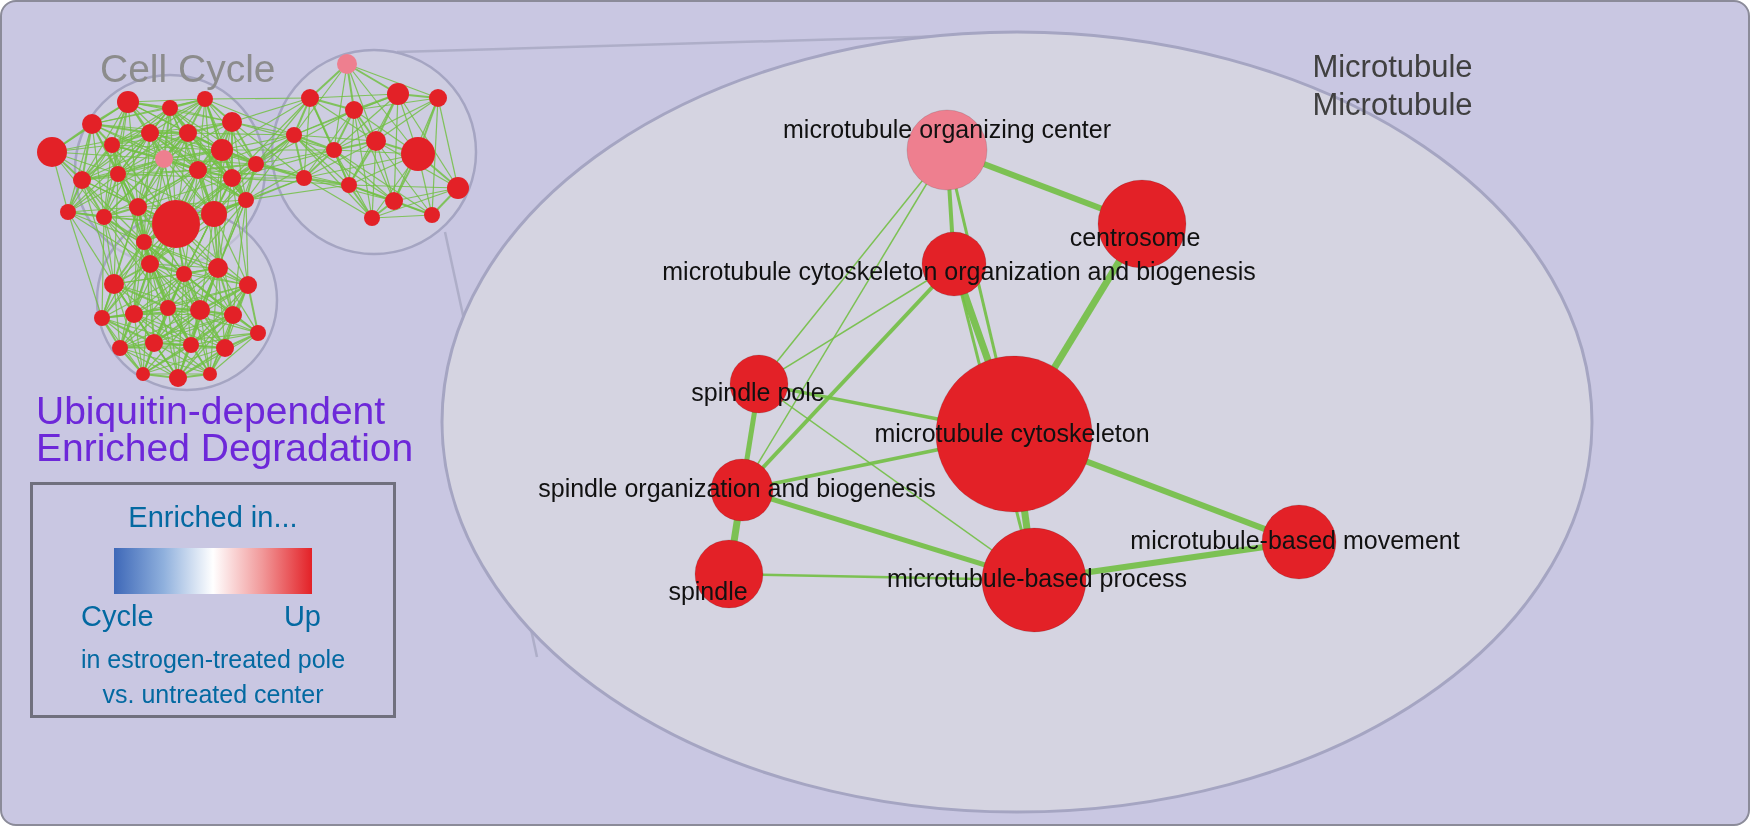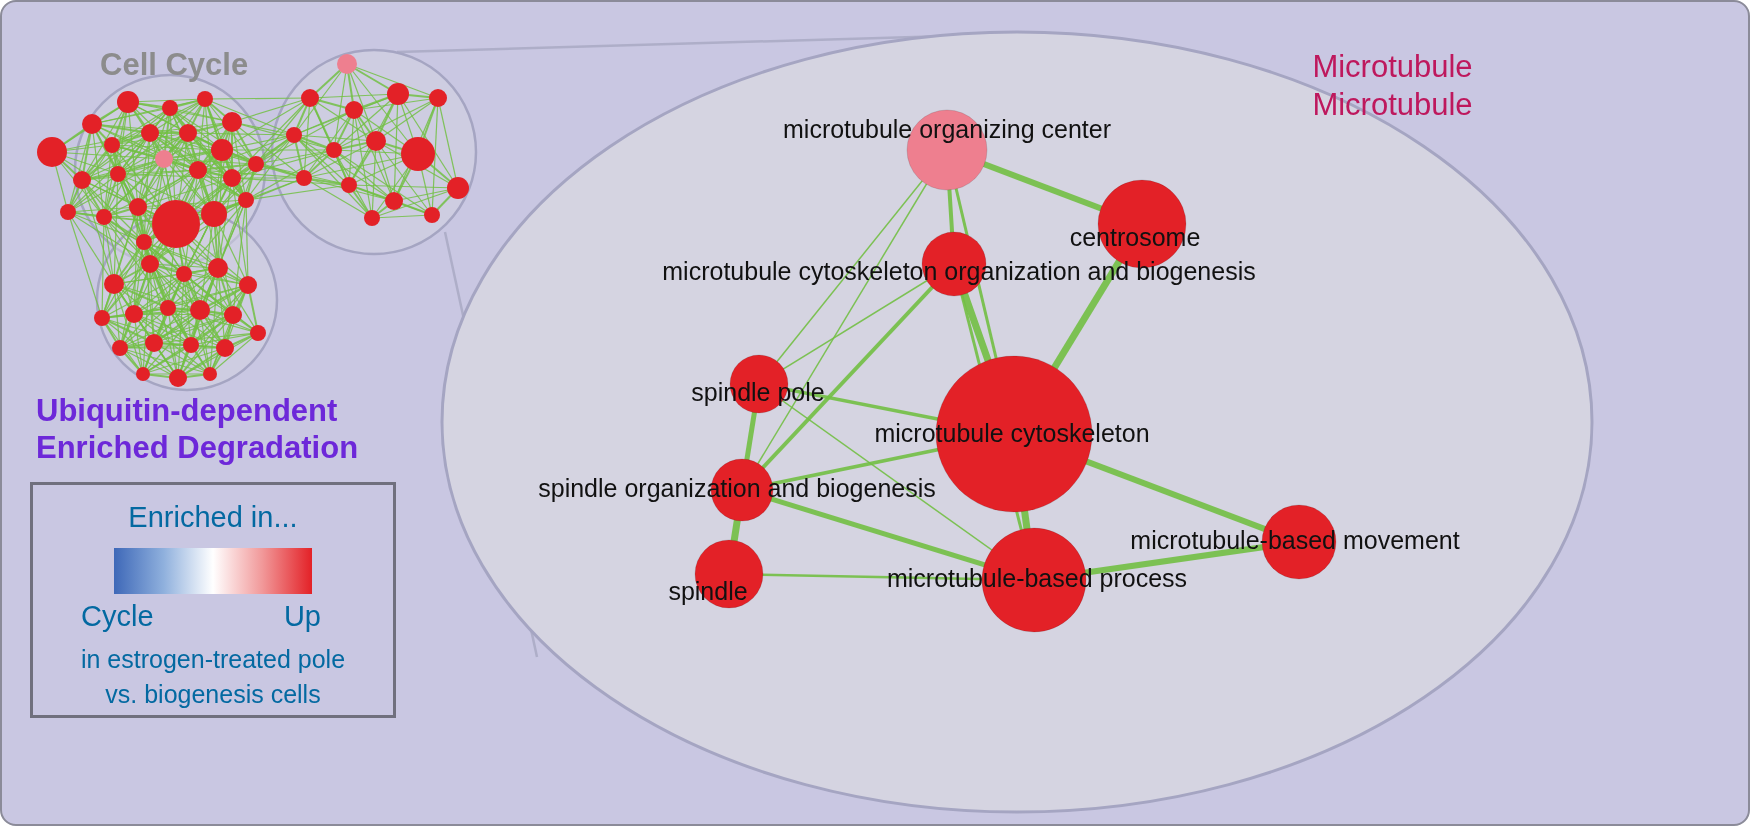--- a/index.html
+++ b/index.html
@@ -1,26 +1,26 @@
 <!DOCTYPE html>
 <html><head>
 <meta charset="utf-8">
 <style>
   html,body{margin:0;padding:0;background:#ffffff;font-family:"Liberation Sans",sans-serif;}
   .canvas{
     position:relative;width:1750px;height:826px;box-sizing:border-box;
     background:#c9c7e2;border:2px solid #8b8b99;border-radius:16px;overflow:hidden;
   }
   #scene{position:absolute;left:0;top:0;font-family:"Liberation Sans",sans-serif;}
-  .cluster-label{position:absolute;color:#8c8c8c;font-size:31px;font-weight:700;}
+  .cluster-label{position:absolute;color:#8c8c8c;font-size:39px;font-weight:400;}
   #cell-cycle-label{left:98px;top:45px;}
   #ubiquitin-label{left:34px;top:390px;line-height:37px;}
   .main-title{
     position:absolute;left:1283px;top:46px;width:215px;text-align:center;
-    font-size:31px;color:#be185d;line-height:38px;
+    font-size:31px;color:#404040;line-height:38px;
   }
   .legend{
     position:absolute;left:28px;top:480px;width:366px;height:236px;box-sizing:border-box;
     border:3px solid #70707e;background:#c9c7e2;text-align:center;color:#0369a1;
   }
   .legend-title{margin-top:16px;font-size:29px;}
   .legend-gradient{margin:14px auto 0;width:198px;height:46px;}
   .legend-row{display:flex;justify-content:space-between;padding:6px 72px 0 48px;font-size:29px;}
   .legend-sub{font-size:25px;margin-top:6px;}
   .legend-sub.first{margin-top:12px;}
@@ -641,16 +641,16 @@
   </div>
 
   <div class="legend" style="background: rgb(201, 199, 226);">
     <div class="legend-title">Enriched in...</div>
     <div class="legend-gradient" style="background: linear-gradient(to right, rgb(62, 104, 184), rgb(143, 176, 221), rgb(255, 255, 255), rgb(241, 152, 153), rgb(227, 33, 39));"></div>
     <div class="legend-row">
       <span>Cycle</span>
       <span>Up</span>
     </div>
     <div class="legend-sub first">in estrogen-treated pole</div>
-    <div class="legend-sub">vs. biogenesis cells</div>
+    <div class="legend-sub">vs. untreated center</div>
   </div>
 
 </div>
 
 </body></html>

